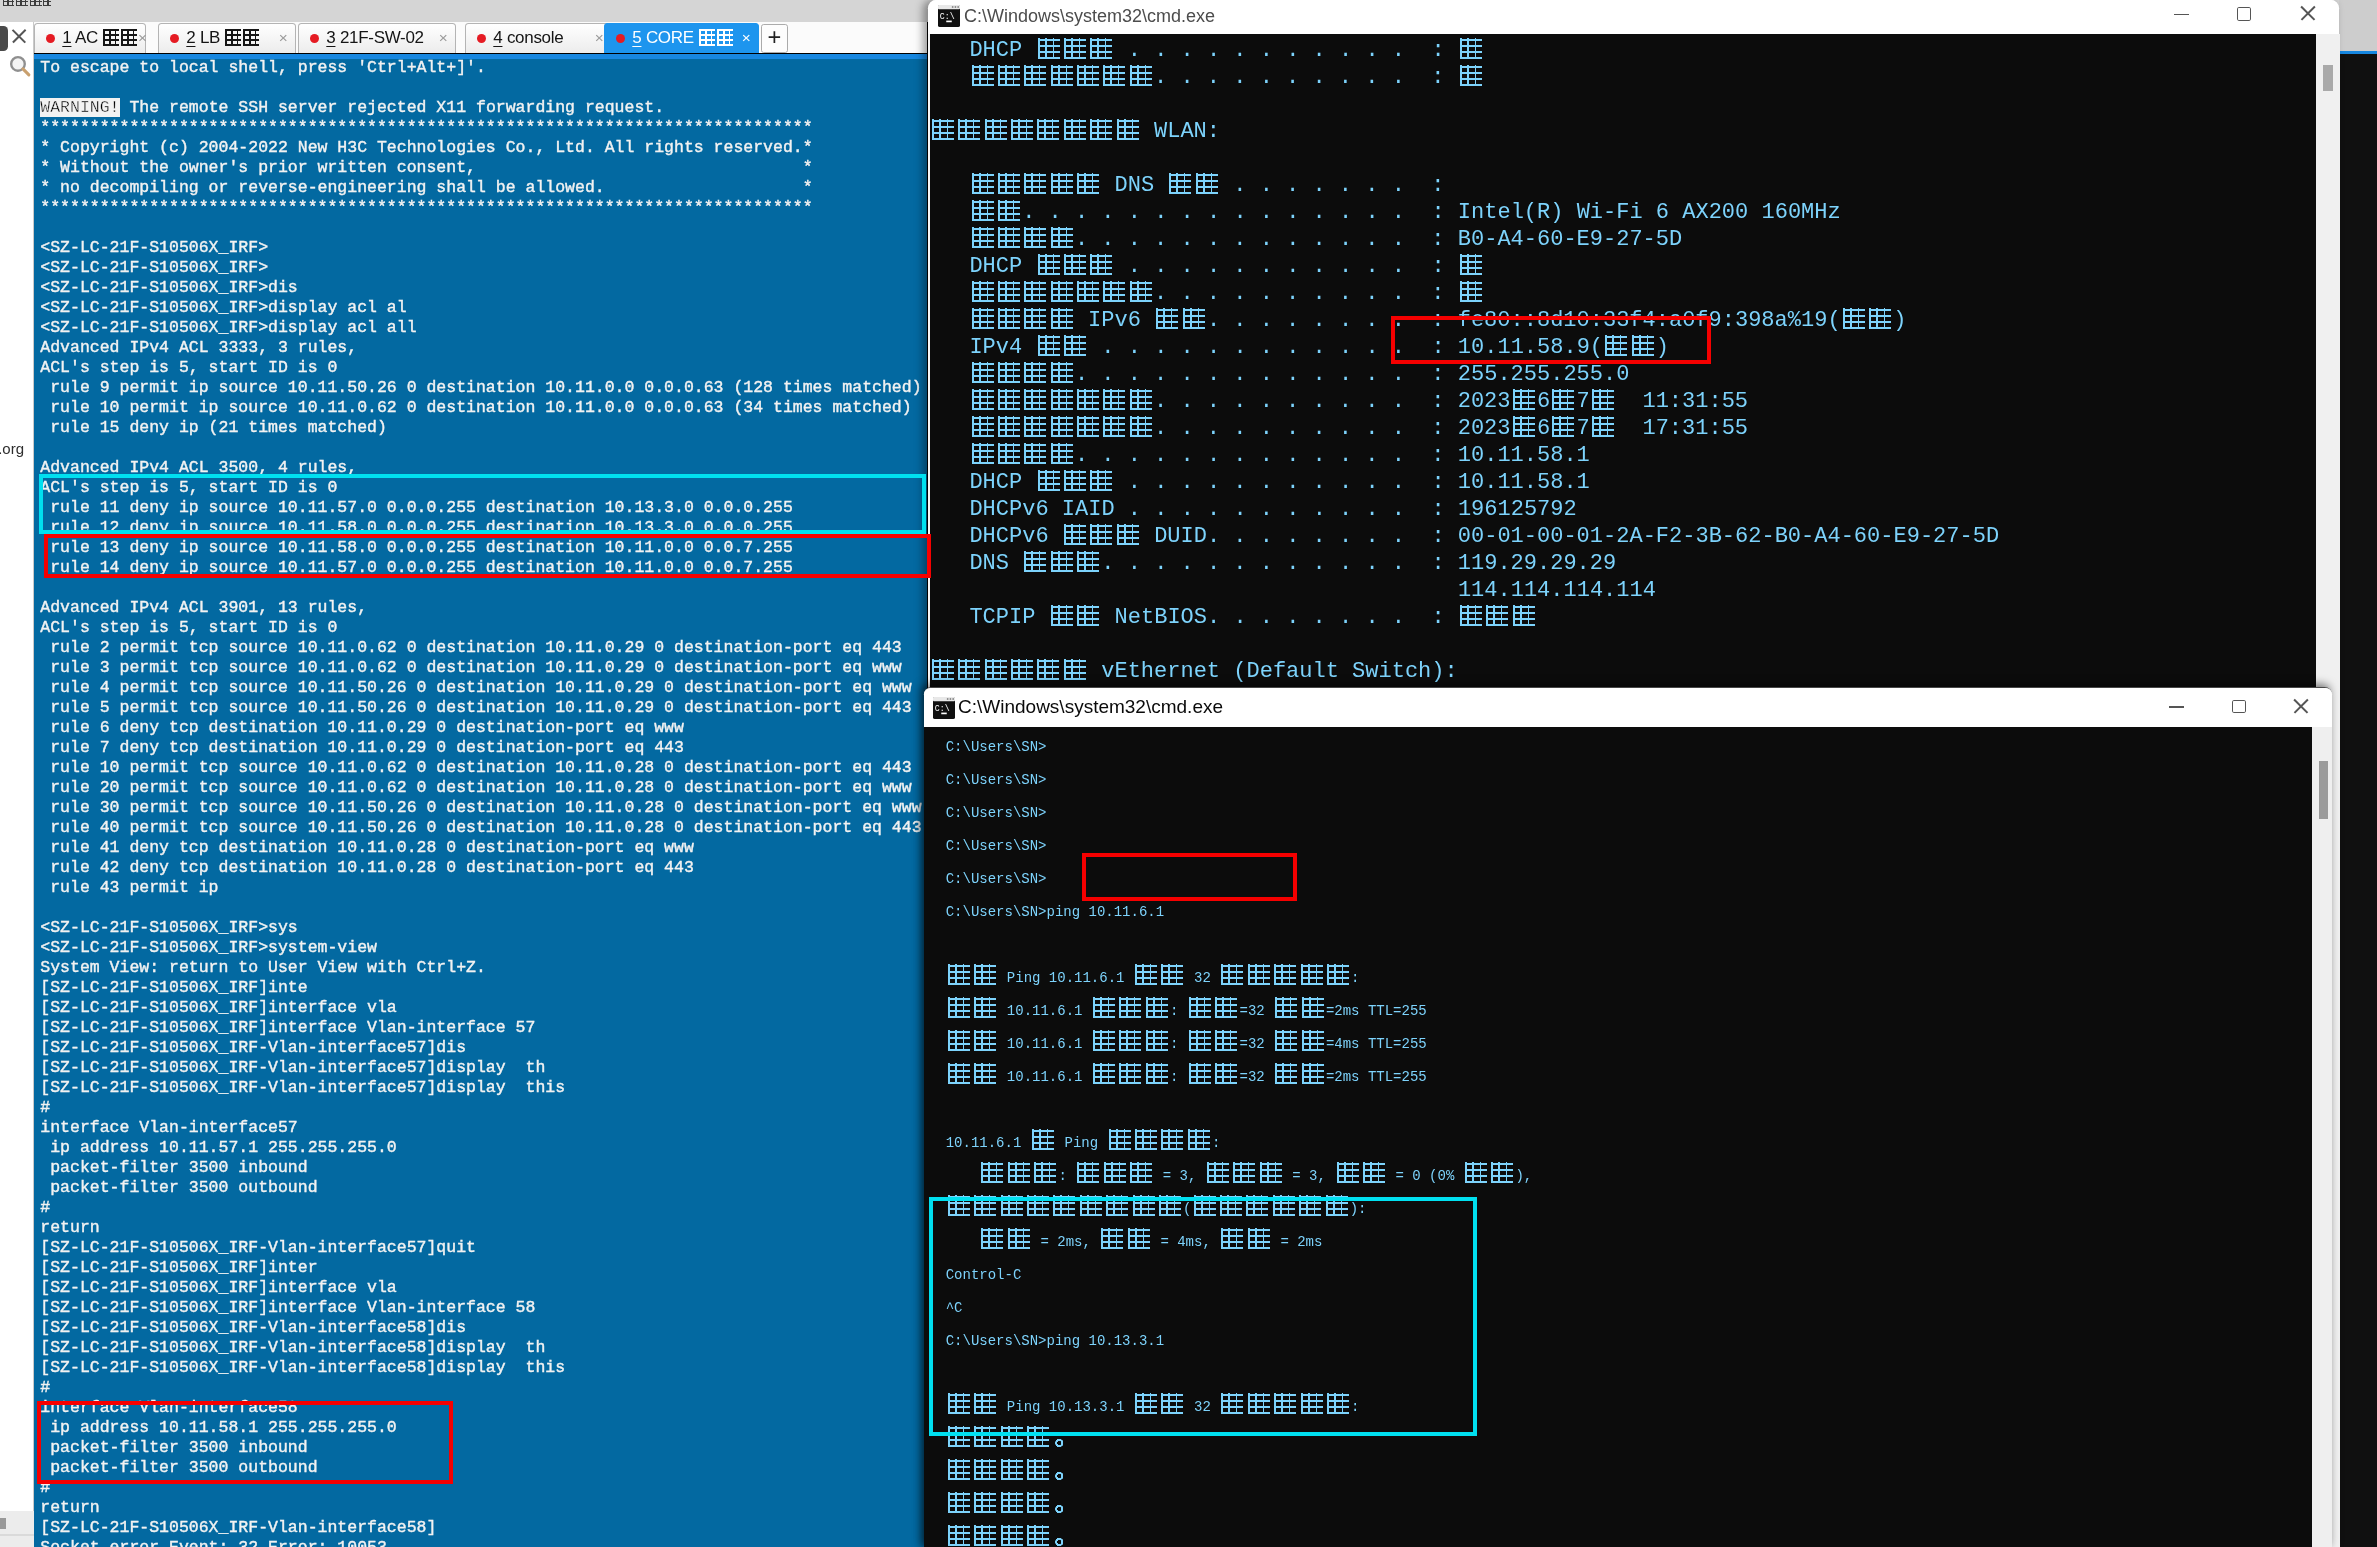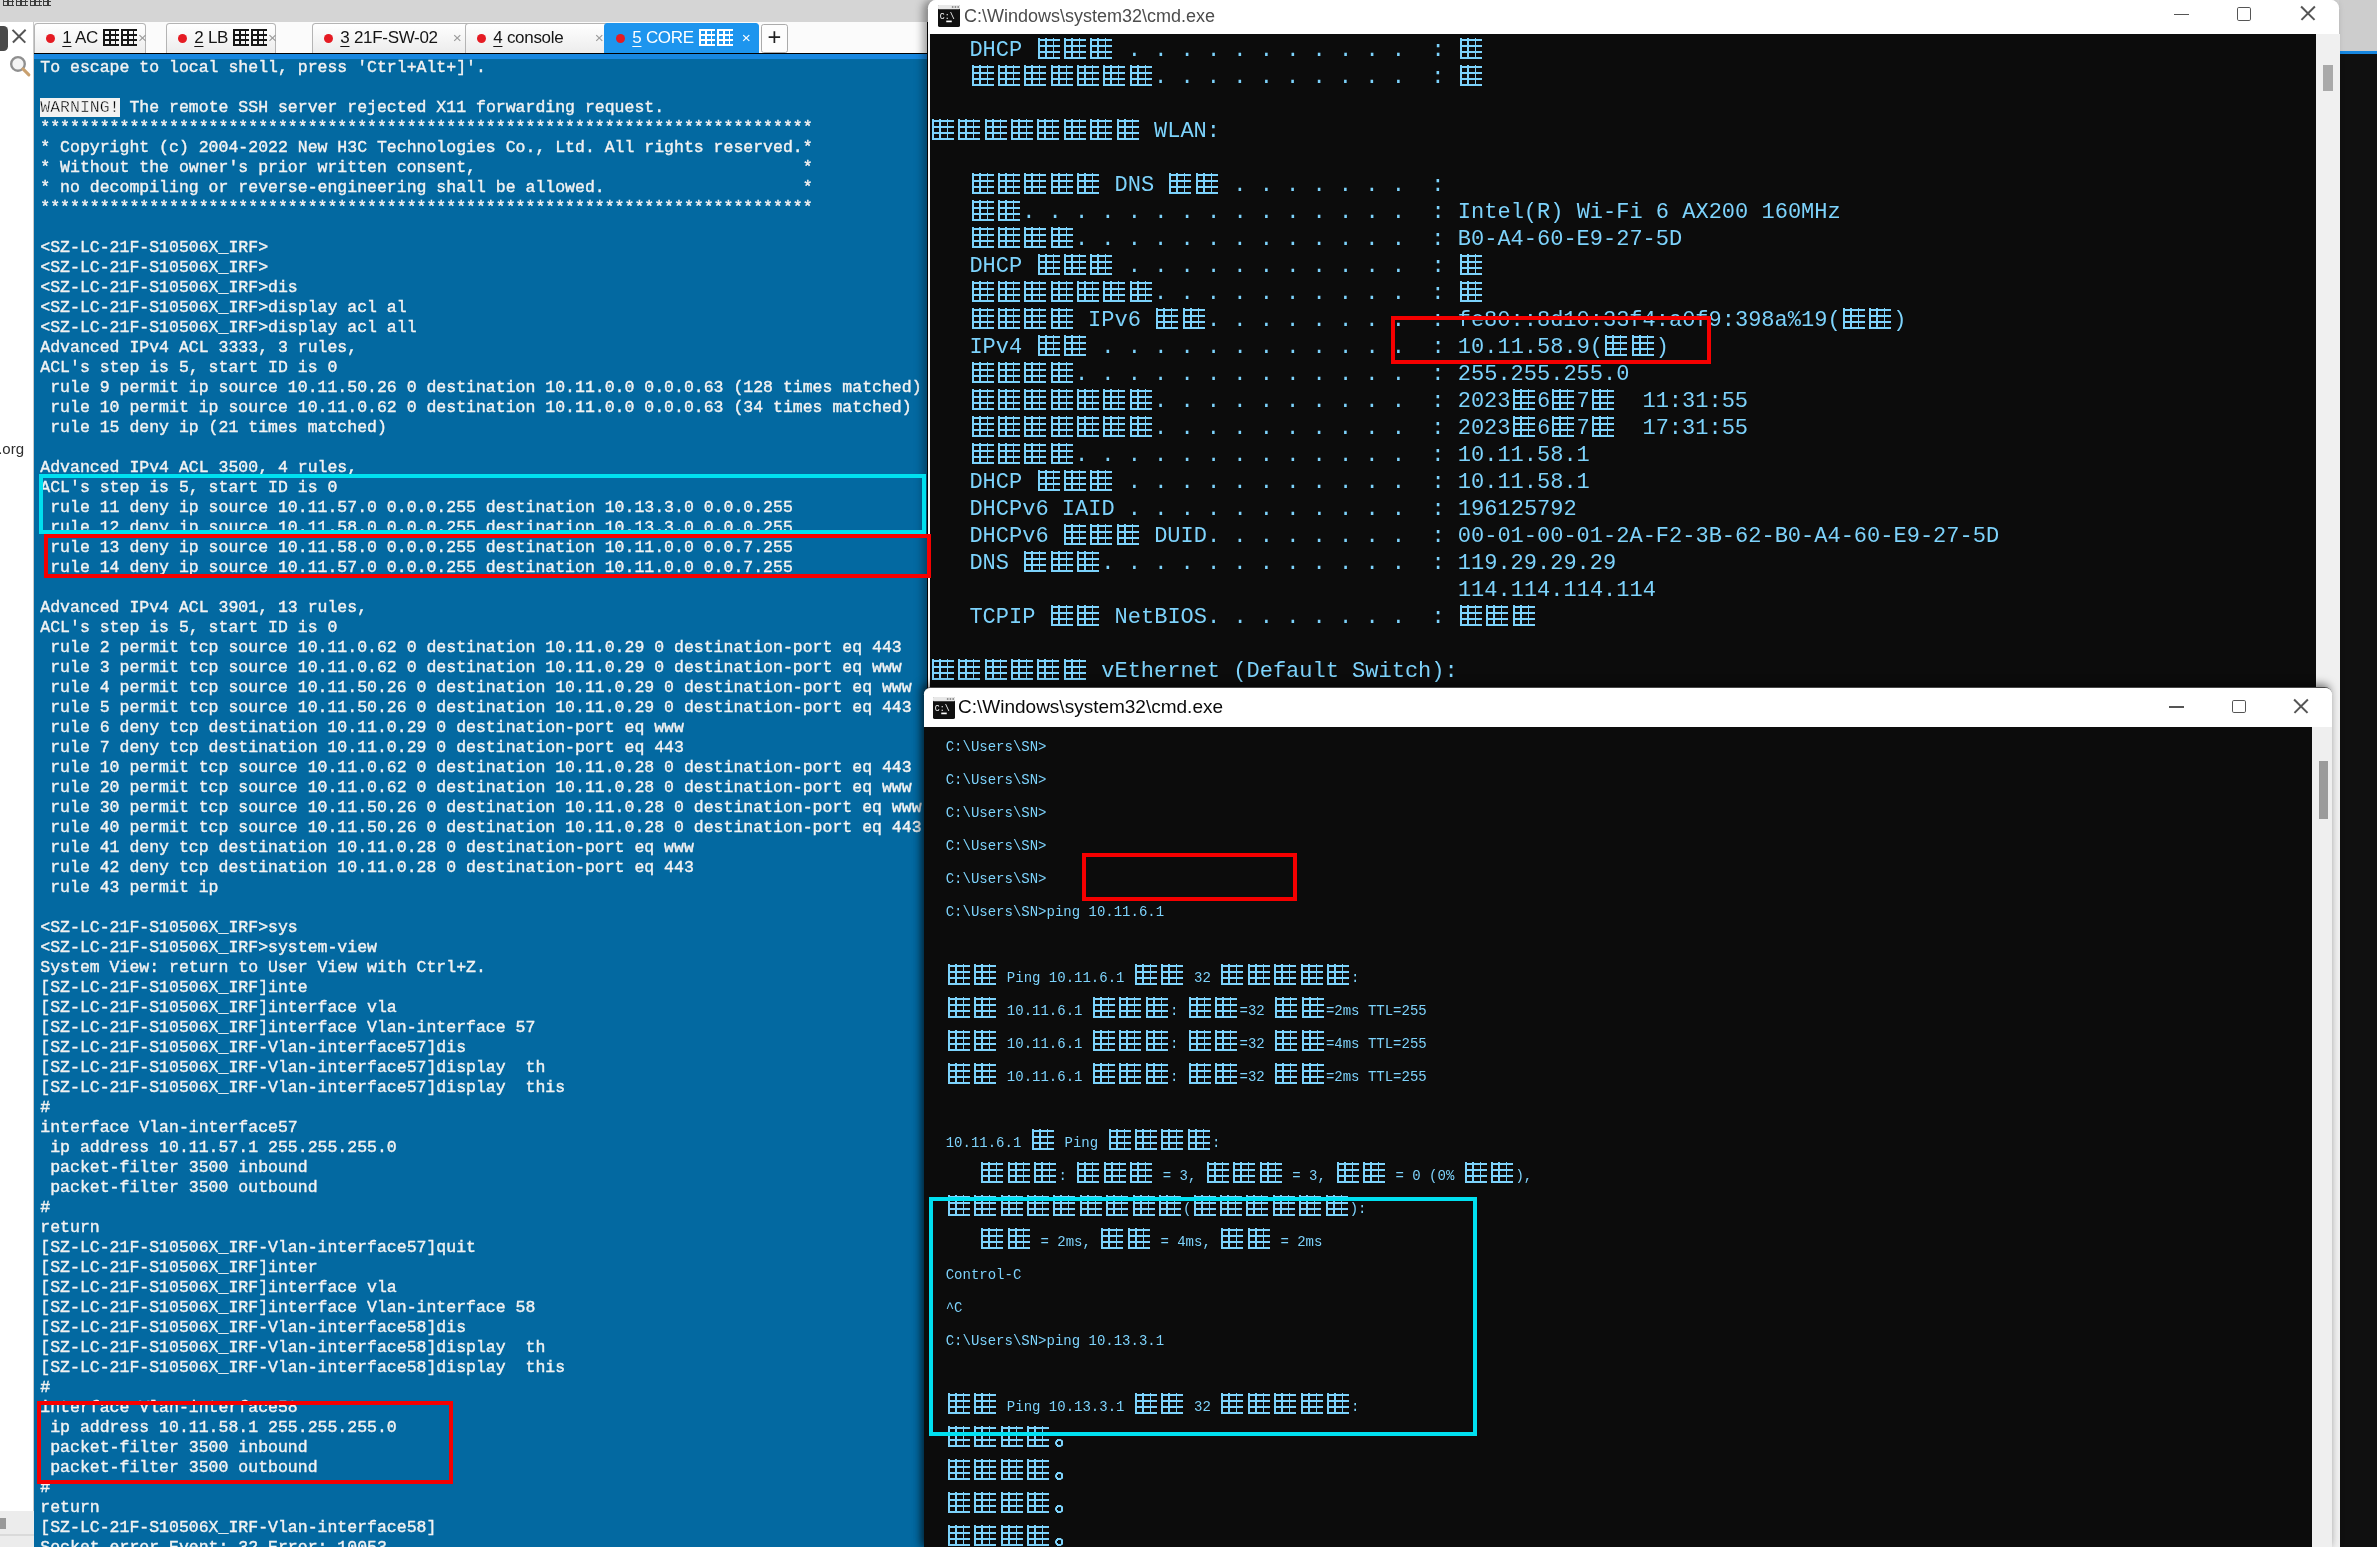--- a/index.html
+++ b/index.html
@@ -105,26 +105,26 @@
   <div class="abs" id="sbot"></div>
   <div class="abs" id="sbsq"></div>
   <div class="abs" id="sbln"></div>
 
   <div class="abs" id="tabbar">
 <div class="tab" style="left:0px;width:112px">
         <span class="dot"></span>
         <span class="tl"><u>1</u> AC <i class="gt"></i><i class="gt"></i></span>
         <span class="tx">×</span>
       </div>
-<div class="tab" style="left:132px;width:110px">
+<div class="tab" style="left:124px;width:138px">
         <span class="dot"></span>
         <span class="tl"><u>2</u> LB <i class="gt"></i><i class="gt"></i></span>
         <span class="tx">×</span>
       </div>
-<div class="tab" style="left:278px;width:158px">
+<div class="tab" style="left:264px;width:158px">
         <span class="dot"></span>
         <span class="tl"><u>3</u> 21F-SW-02</span>
         <span class="tx">×</span>
       </div>
 <div class="tab" style="left:431px;width:147px">
         <span class="dot"></span>
         <span class="tl"><u>4</u> console</span>
         <span class="tx">×</span>
       </div>
 <div class="tab act" style="left:570px;width:155px">

